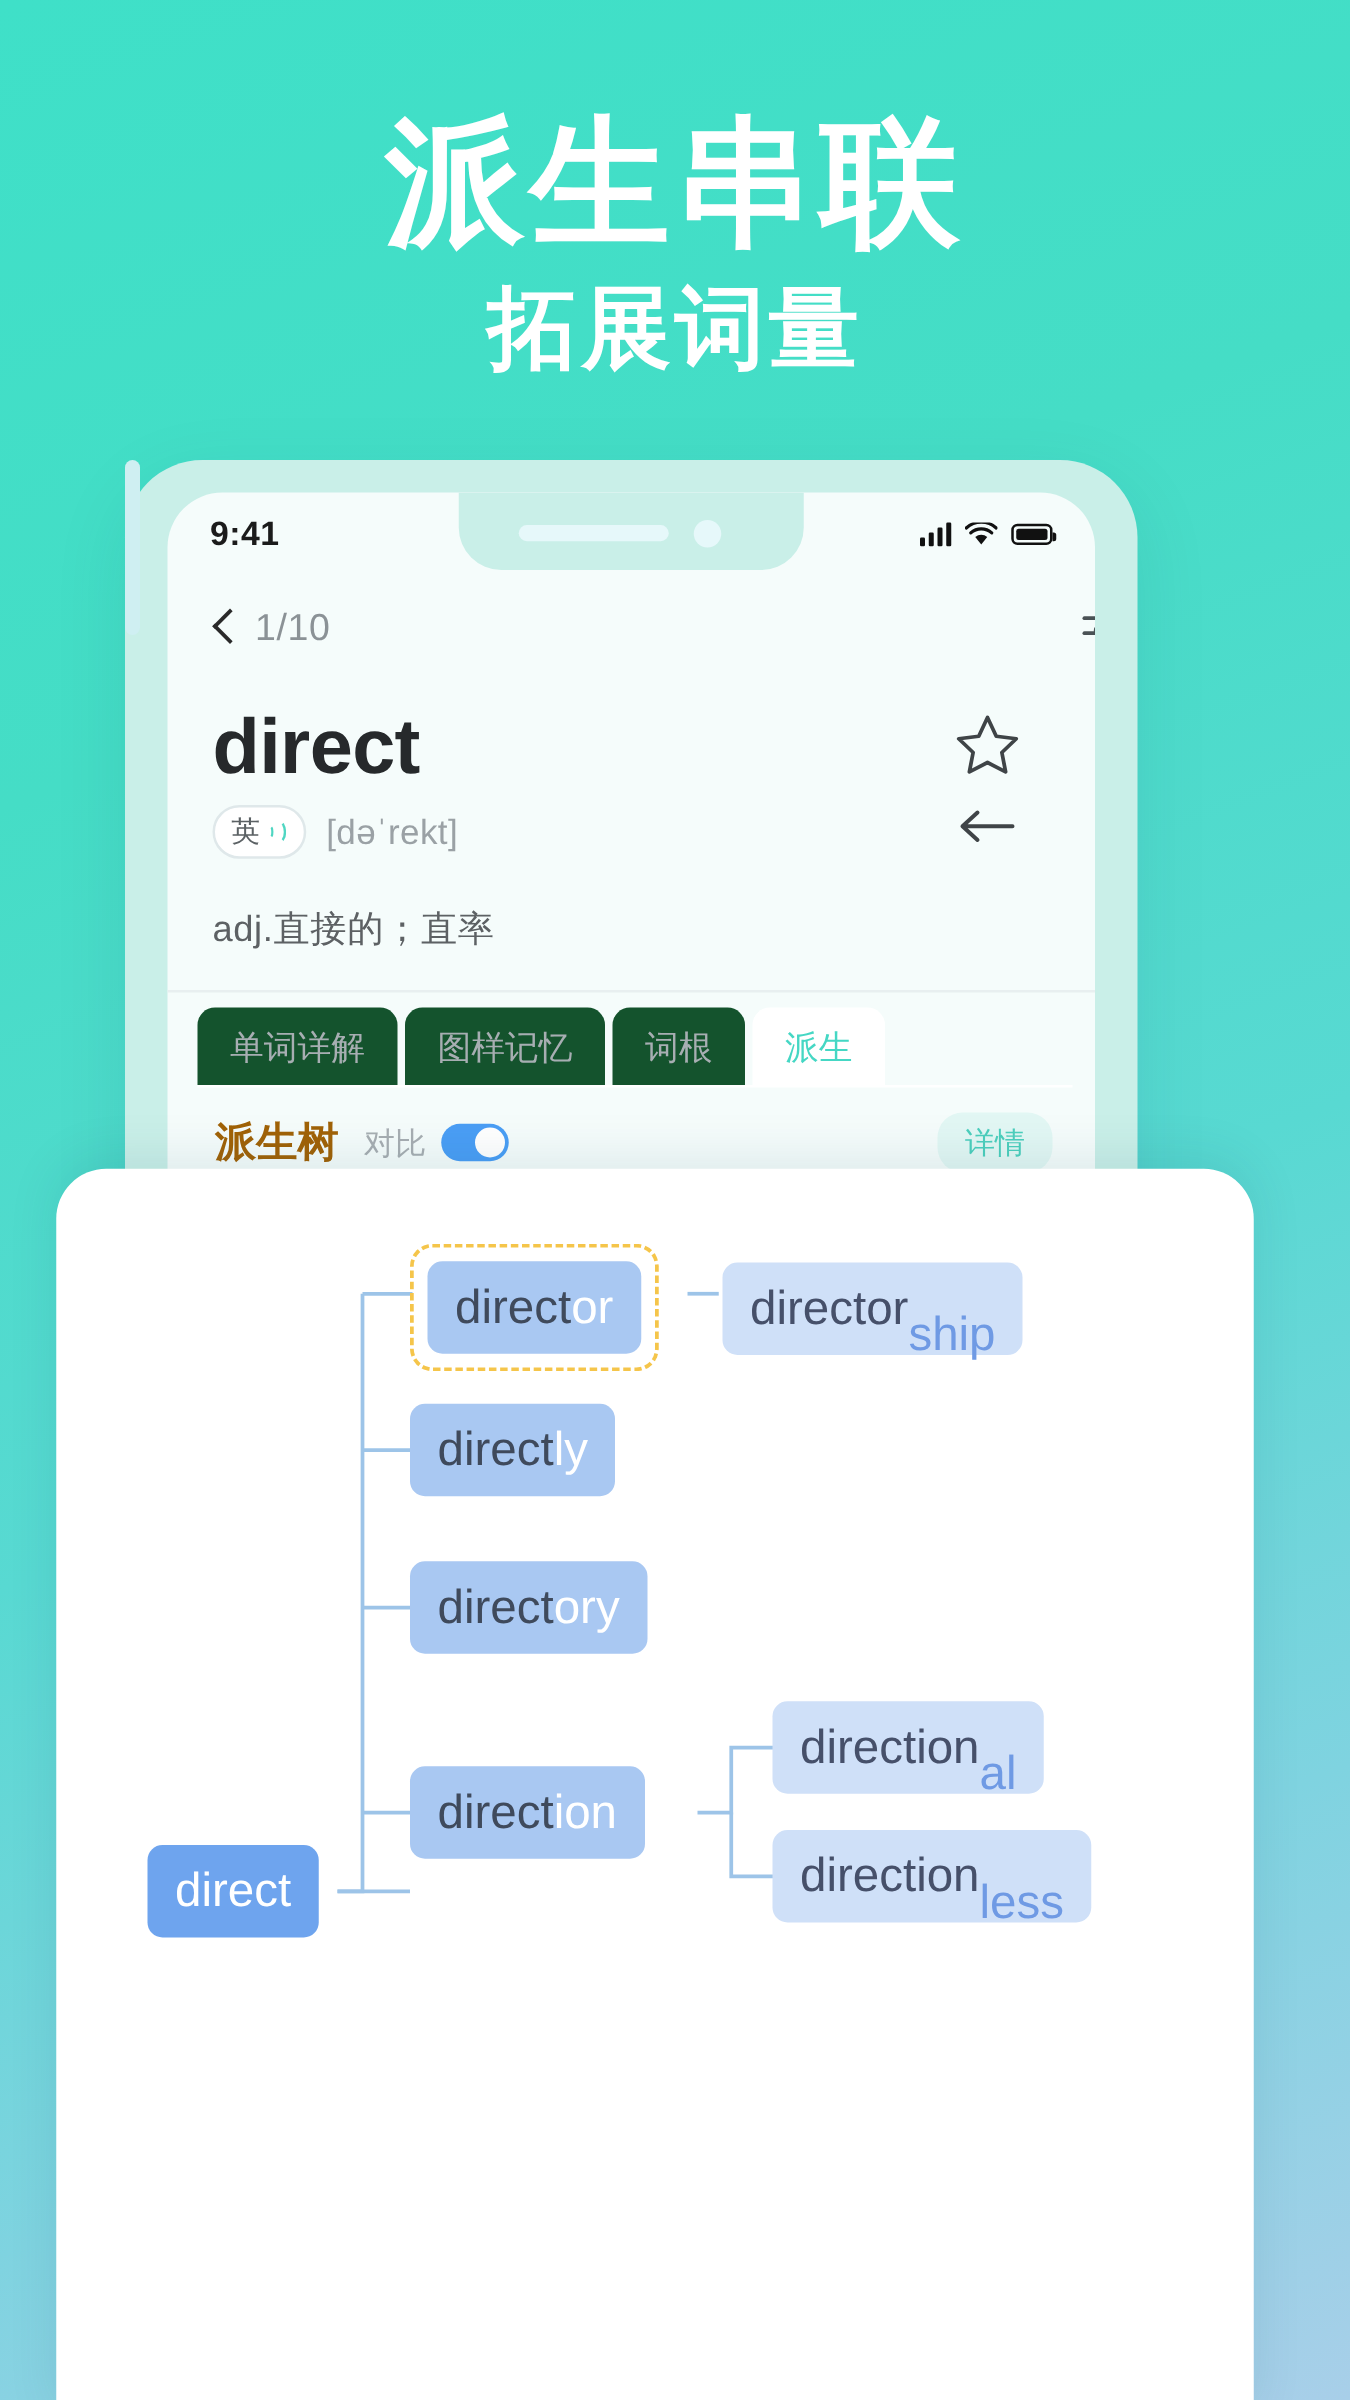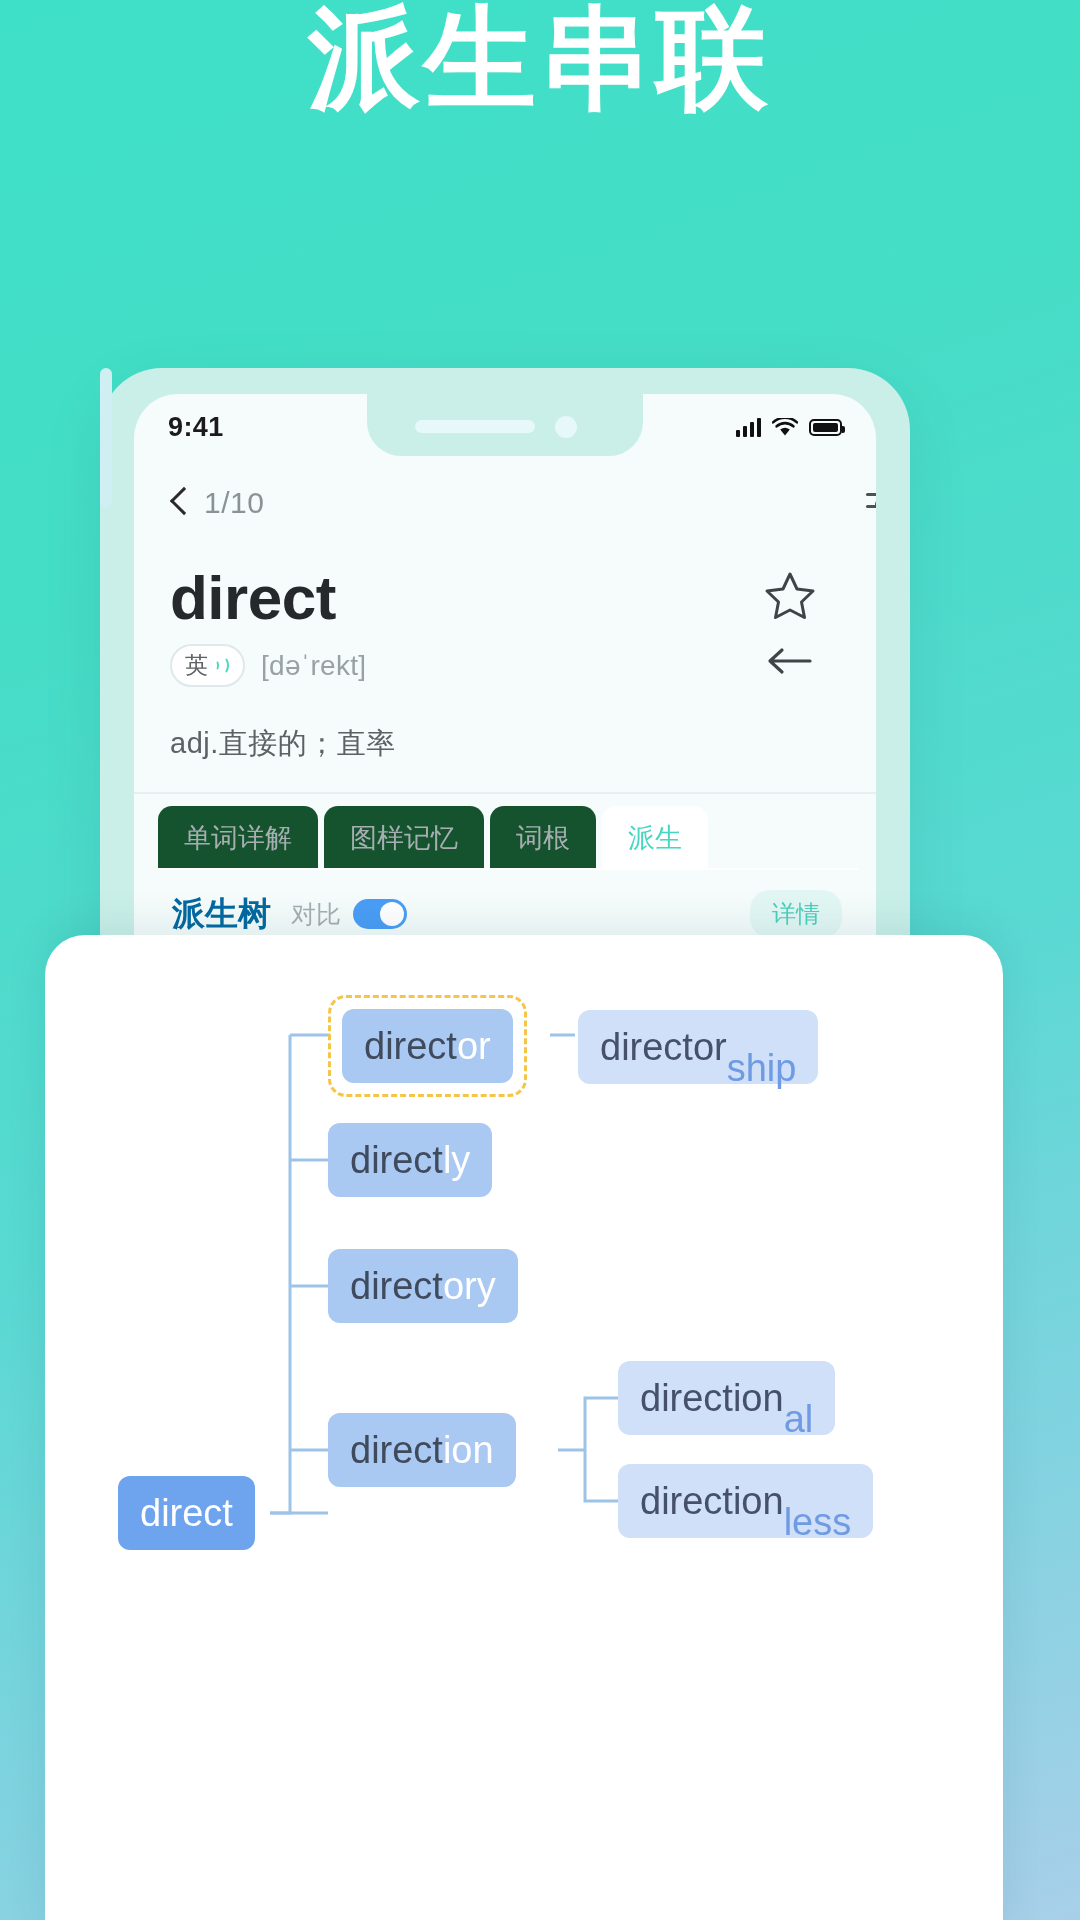--- a/index.html
+++ b/index.html
@@ -6,20 +6,21 @@
   html,body { width:1080px; height:1920px; overflow:hidden; }
   body {
     font-family:"Liberation Sans","DejaVu Sans",sans-serif;
     background:linear-gradient(160deg,#3fe0c8 0%,#45ddc6 28%,#58d9d2 55%,#7fd3e0 78%,#a8cfe9 100%);
     position:relative;
   }
 
   
   .hero { position:absolute; top:0; left:0; width:1080px; text-align:center; }
   .hero-title {
+    margin-top:88px;
     font-size:112px;
     line-height:1.05;
     font-weight:bold;
     color:#ffffff;
     letter-spacing:4px;
   }
   .hero-sub {
     margin-top:18px;
     font-size:72px;
     line-height:1.1;
@@ -135,21 +136,21 @@
     margin-right:6px;
   }
   .tab.active { background:#ffffff; color:#45d7c4; }
   .tabs-underline { position:absolute; left:24px; top:474px; width:700px; height:2px; background:#ffffff; }
 
   
   .tree-head {
     position:absolute; left:36px; top:492px; width:672px; height:56px;
     display:flex; align-items:center;
   }
-  .tree-title { position:relative; font-size:33px; font-weight:bold; color:#0369a1; padding:0 2px; }
+  .tree-title { position:relative; font-size:33px; font-weight:bold; color:#a16207; padding:0 2px; }
   .tree-title::after{
     content:""; position:absolute; left:0; right:0; bottom:2px; height:12px;
     background:#b7f0e6; z-index:-1;
   }
   .cmp-label { margin-left:18px; font-size:25px; color:#a7aeb2; }
   .toggle { margin-left:12px; width:54px; height:30px; border-radius:16px; background:#4a9ef5; position:relative; }
   .toggle i { position:absolute; right:3px; top:3px; width:24px; height:24px; background:#fff; border-radius:50%; }
   .detail-btn {
     margin-left:auto; padding:8px 22px;
     background:#e2f7f4; color:#4ccfbd; font-size:24px; border-radius:20px;
@@ -191,20 +192,21 @@
   .node-sel-wrap .dot {
     position:absolute; right:10px; top:10px;
     width:9px; height:9px; border-radius:50%; background:#ffffff;
   }
 </style>
 </head>
 <body>
 
 <div class="hero">
   <div class="hero-title">派生串联</div>
+  <div class="hero-sub">拓展词量</div>
 </div>
 
 <div class="phone">
   <div class="side-btn sb1"></div>
   <div class="side-btn sb2"></div>
   <div class="side-btn sb3"></div>
   <div class="sb-right"></div>
 
   <div class="phone-inner">
 

